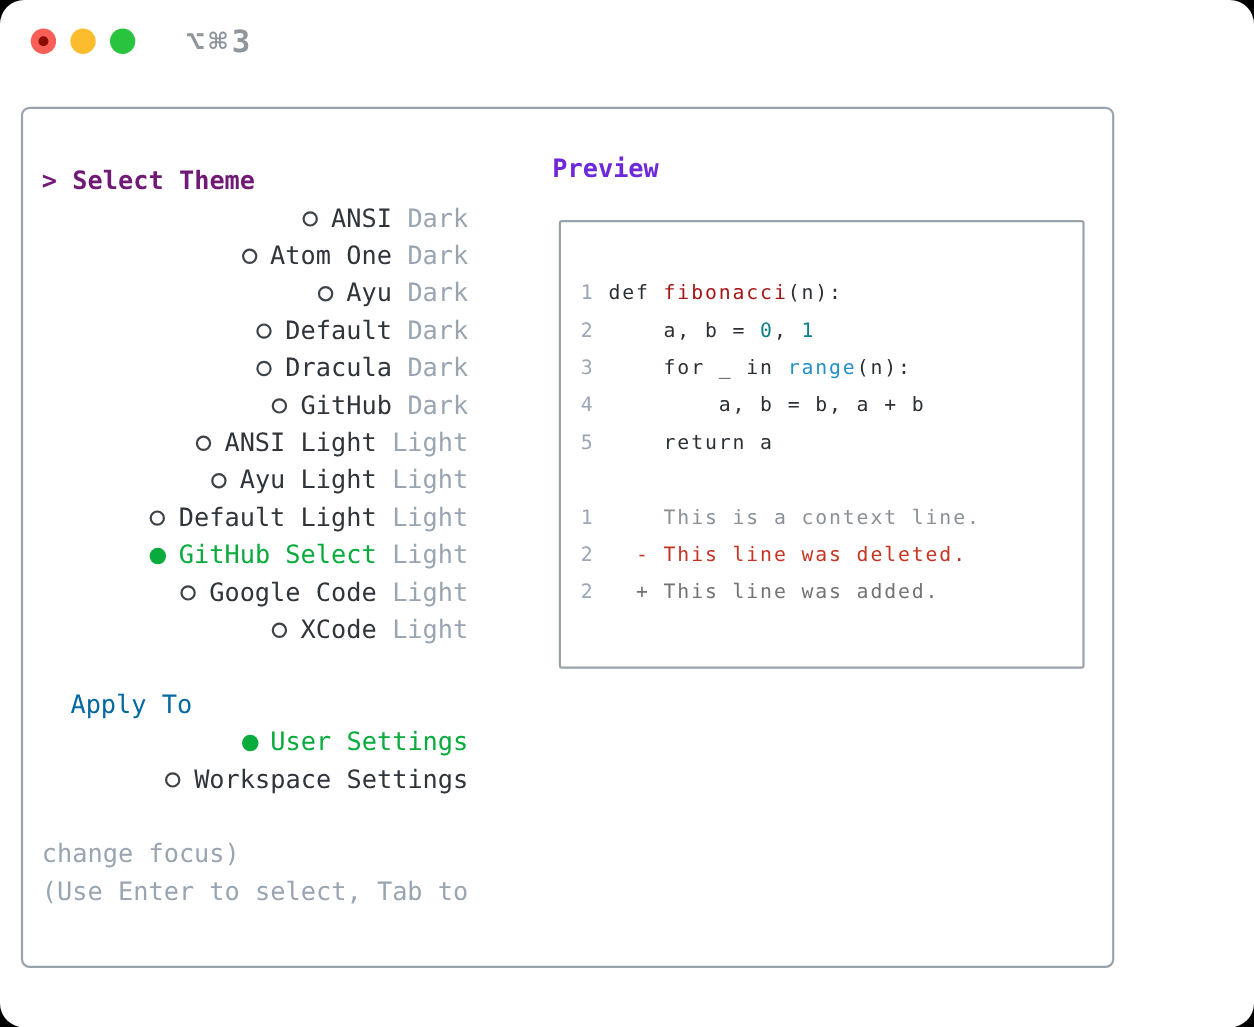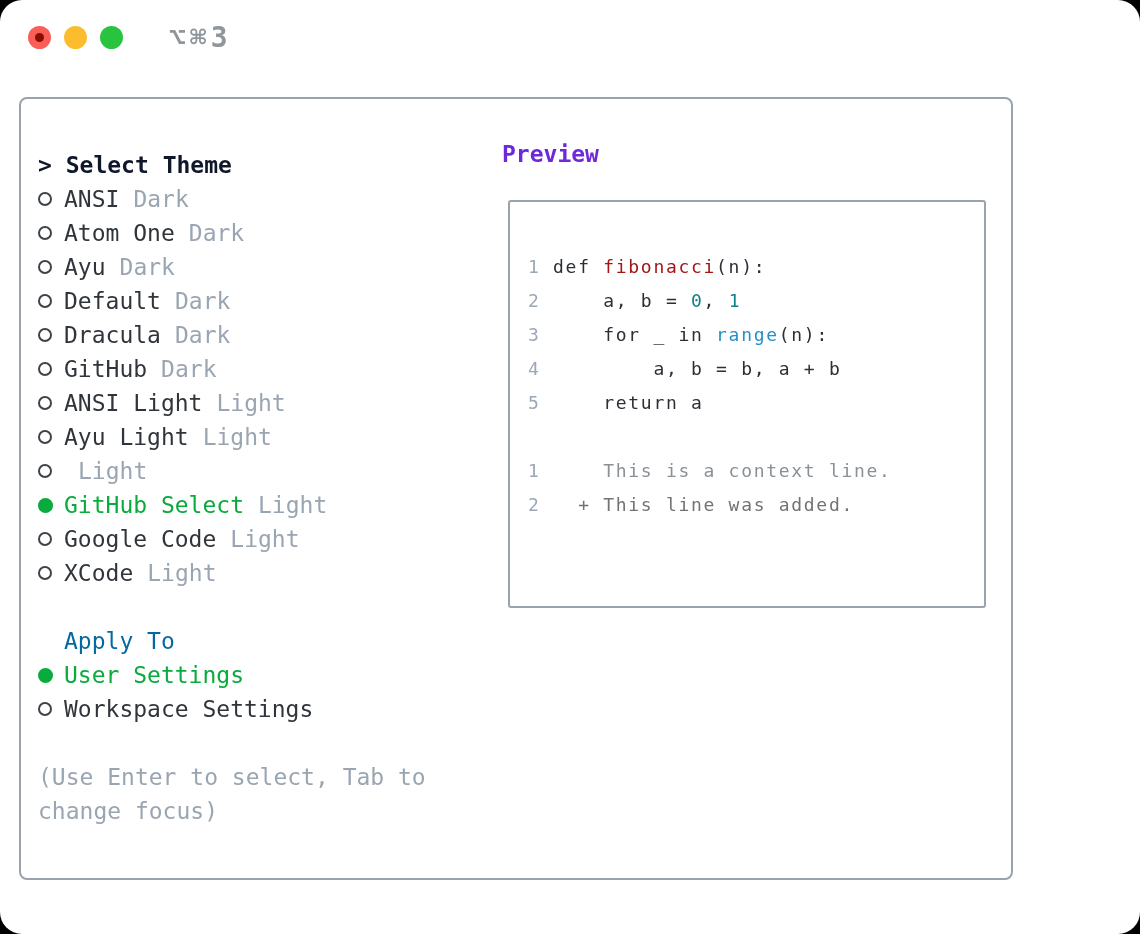--- a/index.html
+++ b/index.html
@@ -22,23 +22,23 @@
   .panel {
     position: absolute; left: 19px; top: 97px; width: 994px; height: 783px;
     border: 2px solid #9aa3ad; border-radius: 8px; box-sizing: border-box;
     background: #fff;
   }
   
   .leftcol { position: absolute; left: 17px; top: 49px; }
   .hdr {
     margin: 0; height: 34px; line-height: 34px;
     font-family: "DejaVu Sans Mono", monospace;
-    font-size: 23px; font-weight: bold; color: #0f172a; white-space: pre;
+    font-size: 23px; font-weight: bold; color: #701a75; white-space: pre;
   }
-  .row { display: flex; align-items: center; height: 34px; font-size: 23px; color: #30353b; }
+  .row { display: flex; align-items: center; height: 34px; font-size: 23px; color: #30353b; justify-content: flex-end; }
   .radio { box-sizing: border-box; border-radius: 50%; flex: 0 0 auto; }
   .radio-off { width: 14px; height: 14px; border: 2.5px solid #3e434a; margin-right: 12px; }
   .radio-on  { width: 15px; height: 15px; background: #08ab3c; margin-right: 11px; }
   .name { white-space: pre; }
   .name-sel { color: #08ab3c; }
   .suffix { color: #9aa5b2; margin-left: 14px; white-space: pre; }
   .apply-block { margin-top: 34px; }
   .apply-title { height: 34px; line-height: 34px; padding-left: 26px; font-size: 23px; color: #0369a1; }
   .help-block { margin-top: 34px; }
   .help-line { height: 34px; line-height: 34px; font-size: 23px; color: #9aa5b2; white-space: pre; }
@@ -121,20 +121,21 @@
             <span class="name">ANSI Light</span>
             <span class="suffix">Light</span>
           </div>
           <div class="row">
             <span class="radio radio-off"></span>
             <span class="name">Ayu Light</span>
             <span class="suffix">Light</span>
           </div>
           <div class="row">
             <span class="radio radio-off"></span>
+            <span class="name">Default Light</span>
             <span class="suffix">Light</span>
           </div>
           <div class="row">
             <span class="radio radio-on"></span>
             <span class="name name-sel">GitHub Select</span>
             <span class="suffix">Light</span>
           </div>
           <div class="row">
             <span class="radio radio-off"></span>
             <span class="name">Google Code</span>
@@ -155,31 +156,32 @@
               <span class="name name-sel">User Settings</span>
             </div>
             <div class="row">
               <span class="radio radio-off"></span>
               <span class="name">Workspace Settings</span>
             </div>
           </div>
       </div>
 
       <div class="help-block" id="help-block">
+          <div class="help-line">change focus)</div>
           <div class="help-line">(Use Enter to select, Tab to</div>
-          <div class="help-line">change focus)</div>
         </div>
     </div>
 
     <pre class="preview-hdr">Preview</pre>
     <div class="preview-box" id="preview-box">
         <pre class="codeline"><span class="lnum">1</span><span class="seg-plain"> def </span><span class="seg-function">fibonacci</span><span class="seg-plain">(n):</span></pre>
         <pre class="codeline"><span class="lnum">2</span><span class="seg-plain">     a, b = </span><span class="seg-number">0</span><span class="seg-plain">, </span><span class="seg-number">1</span></pre>
         <pre class="codeline"><span class="lnum">3</span><span class="seg-plain">     for _ in </span><span class="seg-call">range</span><span class="seg-plain">(n):</span></pre>
         <pre class="codeline"><span class="lnum">4</span><span class="seg-plain">         a, b = b, a + b</span></pre>
         <pre class="codeline"><span class="lnum">5</span><span class="seg-plain">     return a</span></pre>
         <pre class="codeline"><span class="lnum"></span></pre>
         <pre class="codeline"><span class="lnum">1</span><span class="seg-context">     This is a context line.</span></pre>
+        <pre class="codeline"><span class="lnum">2</span><span class="seg-deleted">   - This line was deleted.</span></pre>
         <pre class="codeline"><span class="lnum">2</span><span class="seg-added">   + This line was added.</span></pre>
       </div>
 
   </div>
 </div>
 
 </body></html>

